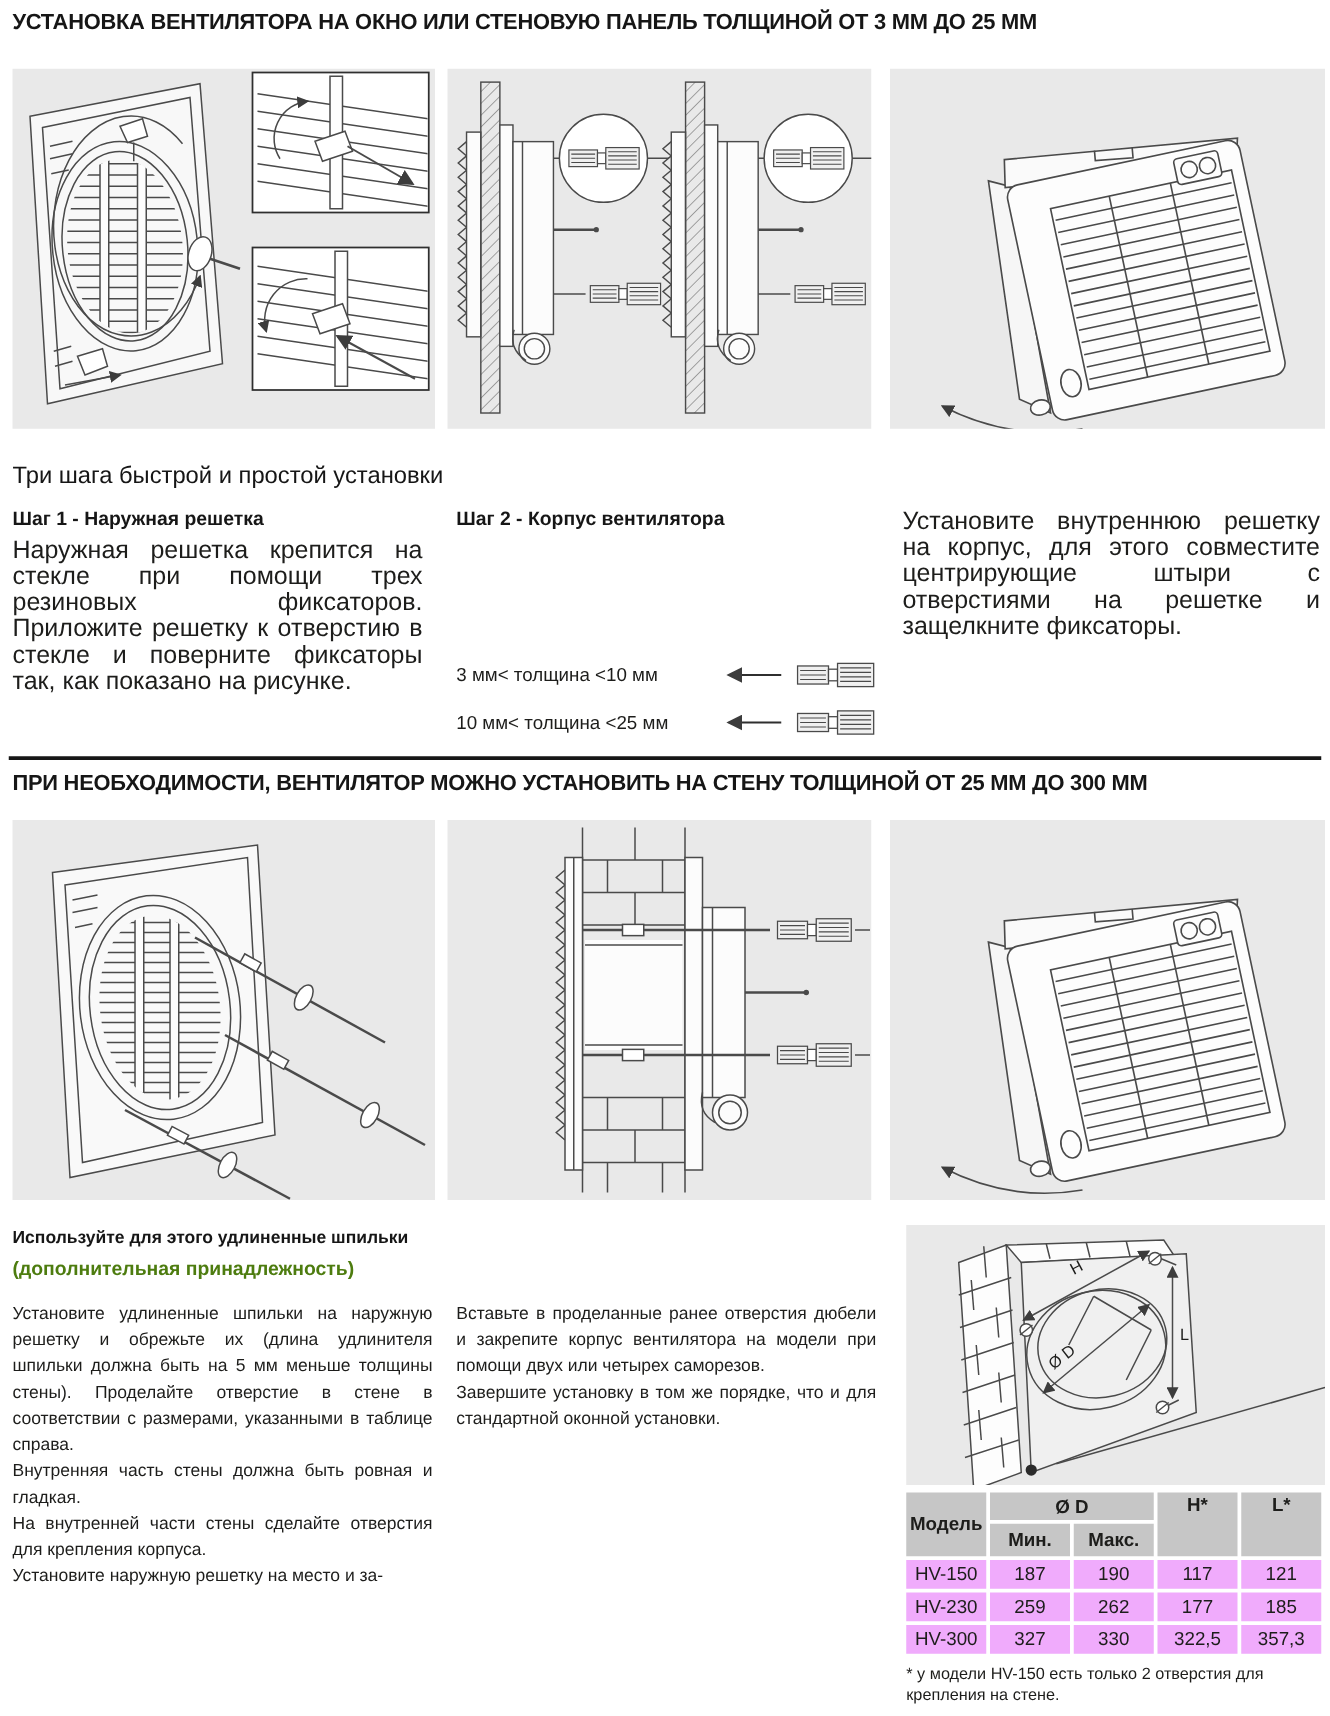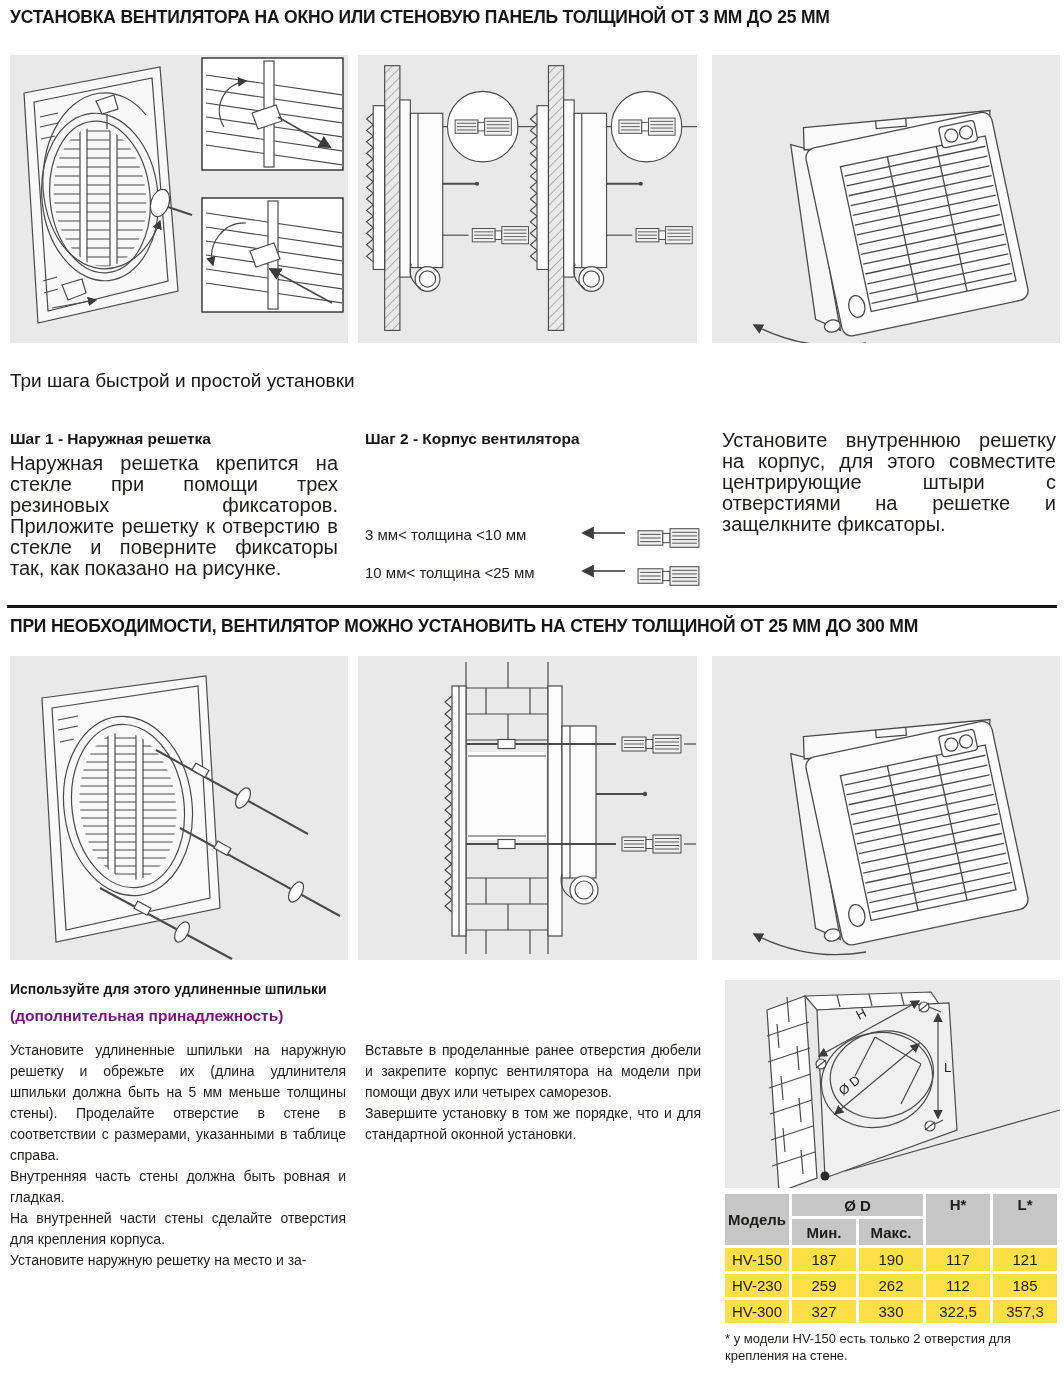--- a/index.html
+++ b/index.html
@@ -5,47 +5,47 @@
   *{margin:0;padding:0;box-sizing:border-box}
   html,body{background:#fff}
   body{
     width:1064px;height:1373px;position:relative;overflow:hidden;
     font-family:"Liberation Sans",sans-serif;color:#1d1d1b;
   }
   .sec-title{position:absolute;font-size:17.5px;font-weight:700;letter-spacing:-0.2px;color:#161616;white-space:nowrap}
   .panel{position:absolute;background:#e9e9e9}
   .panel svg{display:block;width:100%;height:100%}
   .steps-intro{position:absolute;font-size:19px;font-weight:400;color:#161616}
-  .step-col{position:absolute;top:430px}
+  .step-col{position:absolute;top:407px}
   .step-title{font-size:15.5px;font-weight:700;margin-bottom:5px;color:#161616}
   .step-body{font-size:20px;line-height:21px;text-align:justify}
-  .thick-row{position:absolute;display:flex;height:28px}
+  .thick-row{position:absolute;display:flex;align-items:center;height:28px}
   .thick-label{font-size:15px;width:206px}
   .thick-arrow{margin-right:8px}
   .divider{position:absolute;background:#161616}
   .pins-title{position:absolute;font-size:14px;font-weight:700;color:#161616}
-  .pins-sub{position:absolute;font-size:15.5px;font-weight:700;color:#701a75}
+  .pins-sub{position:absolute;font-size:15.5px;font-weight:700;color:#4d7c0f}
   .text-col{position:absolute;top:1040px;font-size:14px;line-height:21px;text-align:justify}
   .text-col p{margin:0}
   .dim-panel{position:absolute;background:#e9e9e9}
   .dim-panel svg{display:block;width:100%;height:100%}
   .spec-table{
     position:absolute;display:grid;
     grid-template-columns:64px 64px 64px 64px 64px;
     grid-template-rows:22px 26px 23px 23px 23px;
     gap:3px;font-size:15px;background:#fff;
   }
   .hcell{background:#c6c6c6;font-weight:700;display:flex;align-items:center;justify-content:center}
   .hc-model{grid-column:1;grid-row:1/3}
   .hc-d{grid-column:2/4;grid-row:1}
   .hc-h{grid-column:4;grid-row:1/3;align-items:flex-start;padding-top:2px}
   .hc-l{grid-column:5;grid-row:1/3;align-items:flex-start;padding-top:2px}
   .hc-min{grid-column:2;grid-row:2}
   .hc-max{grid-column:3;grid-row:2}
-  .dcell{background:#fde047;display:flex;align-items:center;justify-content:center}
+  .dcell{background:#f0abfc;display:flex;align-items:center;justify-content:center}
   .footnote{position:absolute;font-size:13px;line-height:17px}
   svg text{font-family:"Liberation Sans",sans-serif}
 </style>
 </head>
 <body>
 
 <svg width="0" height="0" style="position:absolute">
   <defs>
     <pattern id="hatch" width="7" height="7" patternUnits="userSpaceOnUse" patternTransform="rotate(45)">
       <line x1="0" y1="0" x2="0" y2="7" stroke="#7a7a7a" stroke-width="1.1"></line>
@@ -337,21 +337,21 @@
 
     <div class="dcell">HV-150</div>
     <div class="dcell">187</div>
     <div class="dcell">190</div>
     <div class="dcell">117</div>
     <div class="dcell">121</div>
 
     <div class="dcell">HV-230</div>
     <div class="dcell">259</div>
     <div class="dcell">262</div>
-    <div class="dcell">112</div>
+    <div class="dcell">177</div>
     <div class="dcell">185</div>
 
     <div class="dcell">HV-300</div>
     <div class="dcell">327</div>
     <div class="dcell">330</div>
     <div class="dcell">322,5</div>
     <div class="dcell">357,3</div>
   </div>
 
   <div class="footnote" style="left:725px;top:1330px;width:335px">* у модели HV-150 есть только 2 отверстия для крепления на стене.</div>

